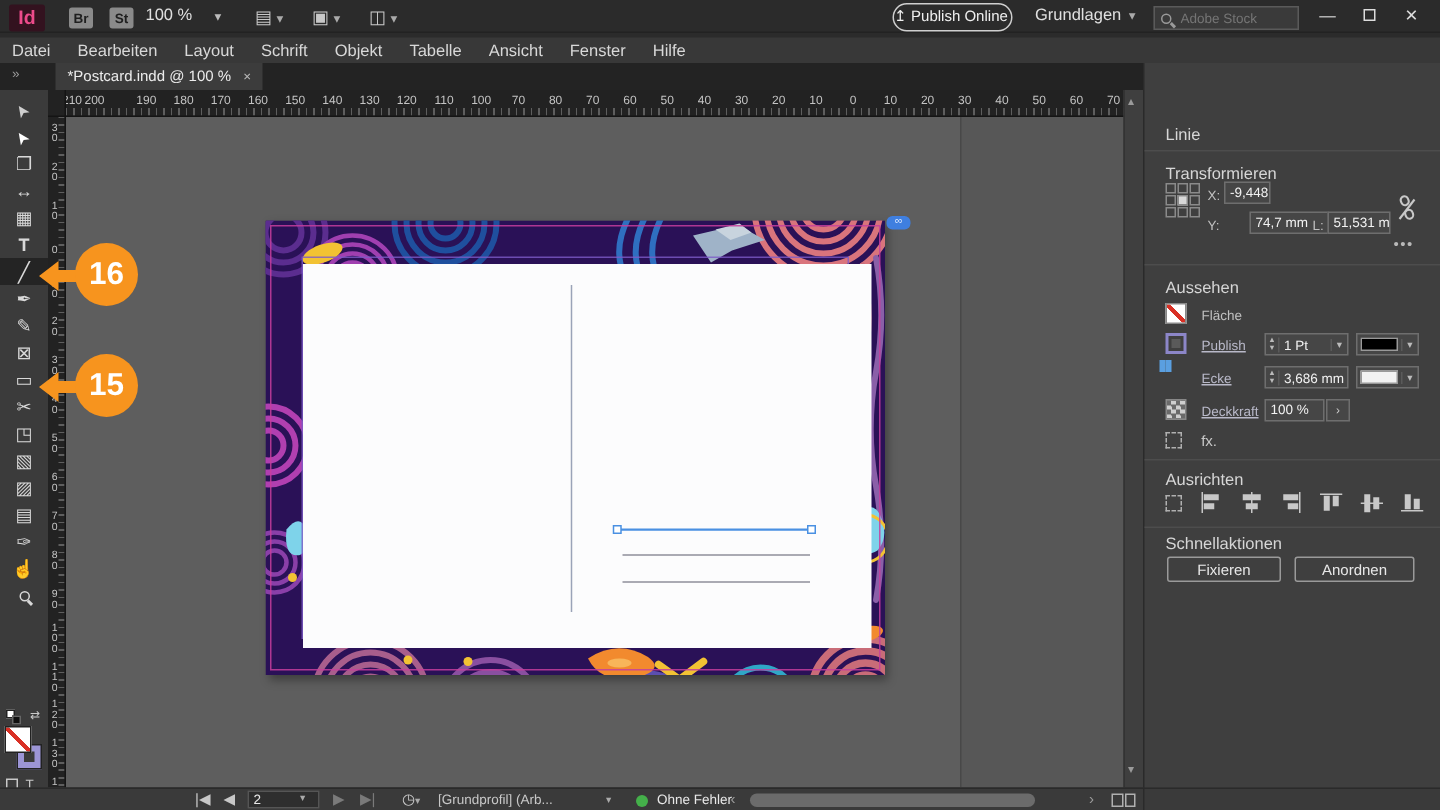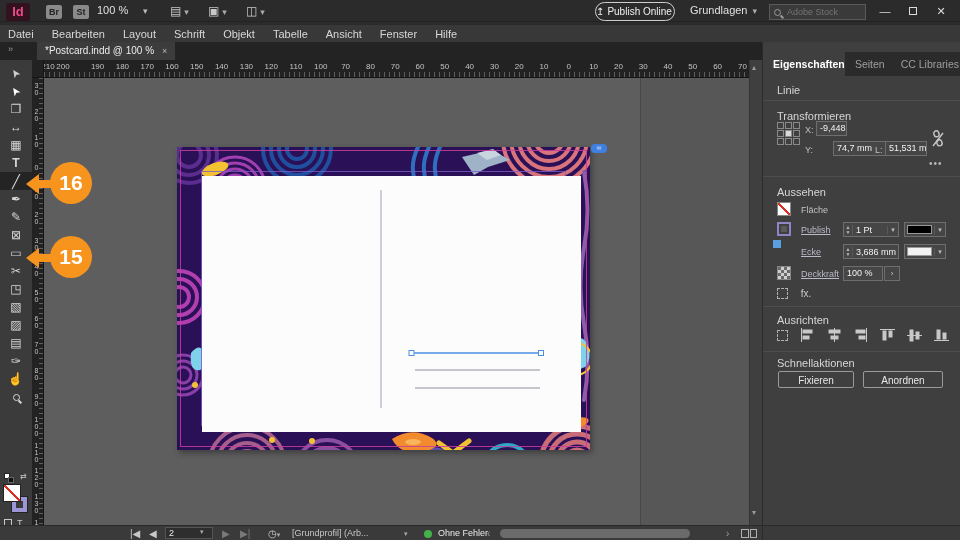--- a/index.html
+++ b/index.html
@@ -456,25 +456,20 @@
     </div>
     <div class="linkbadge" data-name="linked-content-badge">∞</div>
   </div>
 
   <div class="vscroll" data-name="vertical-scrollbar">
     <span class="up" data-name="scroll-up-icon">▴</span>
     <span class="dn" data-name="scroll-down-icon">▾</span>
   </div>
 
   <div class="panel" data-name="properties-panel">
-    <div class="ptabs" data-name="panel-tab-bar">
-        <span class="ptab active" data-name="tab-eigenschaften">Eigenschaften</span>
-        <span class="ptab" data-name="tab-seiten">Seiten</span>
-        <span class="ptab" data-name="tab-cc-libraries">CC Libraries</span>
-      </div>
 
     <div class="sec-label" style="top:42px" data-name="selection-type-label">Linie</div>
     <div class="divider" style="top:58px" data-name="divider"></div>
 
     <div class="sec-label" style="top:68px" data-name="transform-section-title">Transformieren</div>
     <div class="refgrid" data-name="reference-point-grid">
       <i></i>
         <i></i>
         <i></i>
         <i></i>

